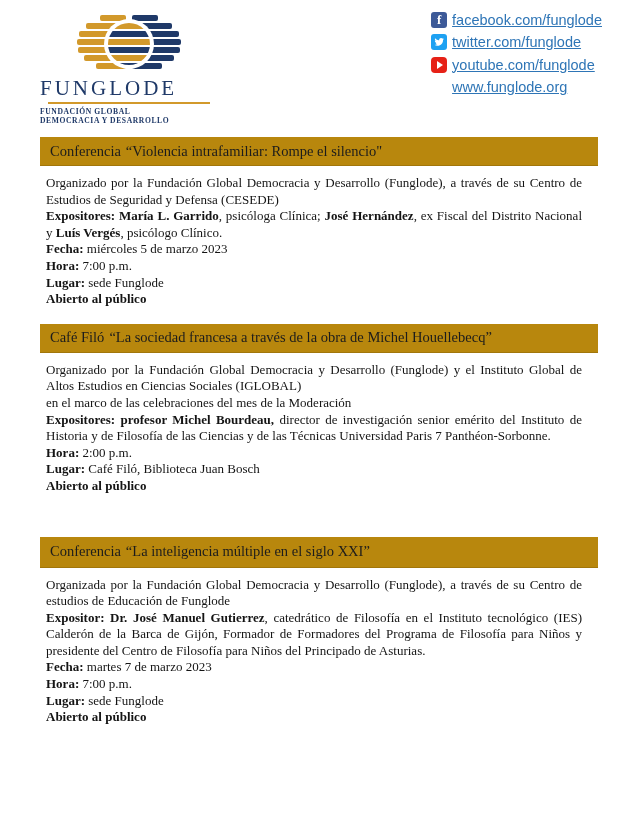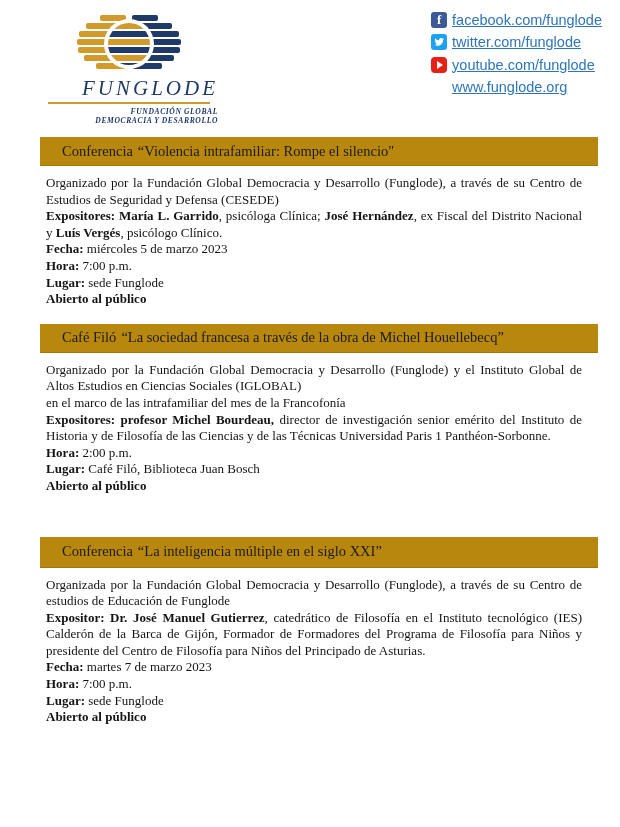--- a/index.html
+++ b/index.html
@@ -12,21 +12,21 @@
     --ink:#141414;
   }
   .page{
     width:620px; height:827px; margin:0 auto; background:#fff;
     position:relative; overflow:hidden;
     font-family:"Liberation Serif", serif; color:var(--ink);
   }
 
   
   .header{ position:relative; height:122px; padding-top:12px; }
-  .logo{ width:178px; margin-left:40px; text-align:right;font-style:italic; }
+  .logo{ width:178px; margin-left:40px; text-align:left; }
   .logo-globe{ display:block; margin:0 auto; }
   .logo-word{
     font-family:"Liberation Serif", serif; color:var(--navy);
     font-size:21px; letter-spacing:3px; line-height:22px; margin-top:1px;
   }
   .logo-rule{ height:2px; background:var(--logo-gold); margin:3px 8px 3px; }
   .logo-sub{
     font-family:"Liberation Serif", serif; color:var(--navy);
     font-size:7.6px; letter-spacing:0.6px; line-height:9px; font-weight:bold;
   }
@@ -41,21 +41,21 @@
   .fb{ background:#3d5a98; border-radius:3px; color:#fff; font-family:"Liberation Serif",serif; font-weight:bold; font-size:13px; line-height:16px; }
   .yt{ background:#e62117; border-radius:4px; }
   .yt .tri{ width:0; height:0; border-left:6px solid #fff; border-top:4px solid transparent; border-bottom:4px solid transparent; margin-left:1px; }
   .social a{ color:var(--link-blue); text-decoration:underline; }
 
   
   .events{ padding:0 22px 0 40px; }
   .event .bar{
     background:var(--bar-gold);
     height:29px; display:flex; align-items:center;
-    padding-left:22px; margin-top:10px;
+    padding-left:10px; margin-top:10px;
     font-size:14.5px; color:#1c1c1c;
     border-bottom:1px solid rgba(0,0,0,0.12);
   }
   .event:first-child .bar{ margin-top:15px; }
   .event:nth-child(3) .bar{ margin-top:36px; height:31px; }
   .bar-prefix{ margin-right:5px; }
   .bar-title{ font-weight:normal; }
   .ebody{ padding:9px 16px 6px 6px; }
   .ebody p{
     font-size:13px; line-height:16.6px; text-align:justify; color:var(--ink);
@@ -156,22 +156,22 @@
           <p><b>Abierto al público</b></p>
         </div>
       </section>
       <section class="event">
         <div class="bar">
           <span class="bar-prefix">Café Filó</span>
           <span class="bar-title">“La sociedad francesa a través de la obra de Michel Houellebecq”</span>
         </div>
         <div class="ebody">
           <p><span>Organizado por la Fundación Global Democracia y Desarrollo (Funglode) y el Instituto Global de Altos Estudios en Ciencias Sociales (IGLOBAL)</span></p>
-          <p><span>en el marco de las intrafamiliar del mes de la Francofonía</span></p>
-          <p><b>Expositores: profesor Michel Bourdeau,</b><span> director de investigación senior emérito del Instituto de Historia y de Filosofía de las Ciencias y de las Técnicas Universidad Paris 1 Panthéon-Sorbonne.</span></p>
+          <p><span>en el marco de las celebraciones del mes de la Moderación</span></p>
+          <p><b>Expositores: profesor Michel Bourdeau,</b><span> director de investigación senior emérito del Instituto de Historia y de Filosofía de las Ciencias y de las Técnicas Universidad Paris 7 Panthéon-Sorbonne.</span></p>
           <p><b>Hora:</b><span> 2:00 p.m.</span></p>
           <p><b>Lugar:</b><span> Café Filó, Biblioteca Juan Bosch</span></p>
           <p><b>Abierto al público</b></p>
         </div>
       </section>
       <section class="event">
         <div class="bar">
           <span class="bar-prefix">Conferencia</span>
           <span class="bar-title">“La inteligencia múltiple en el siglo XXI”</span>
         </div>

